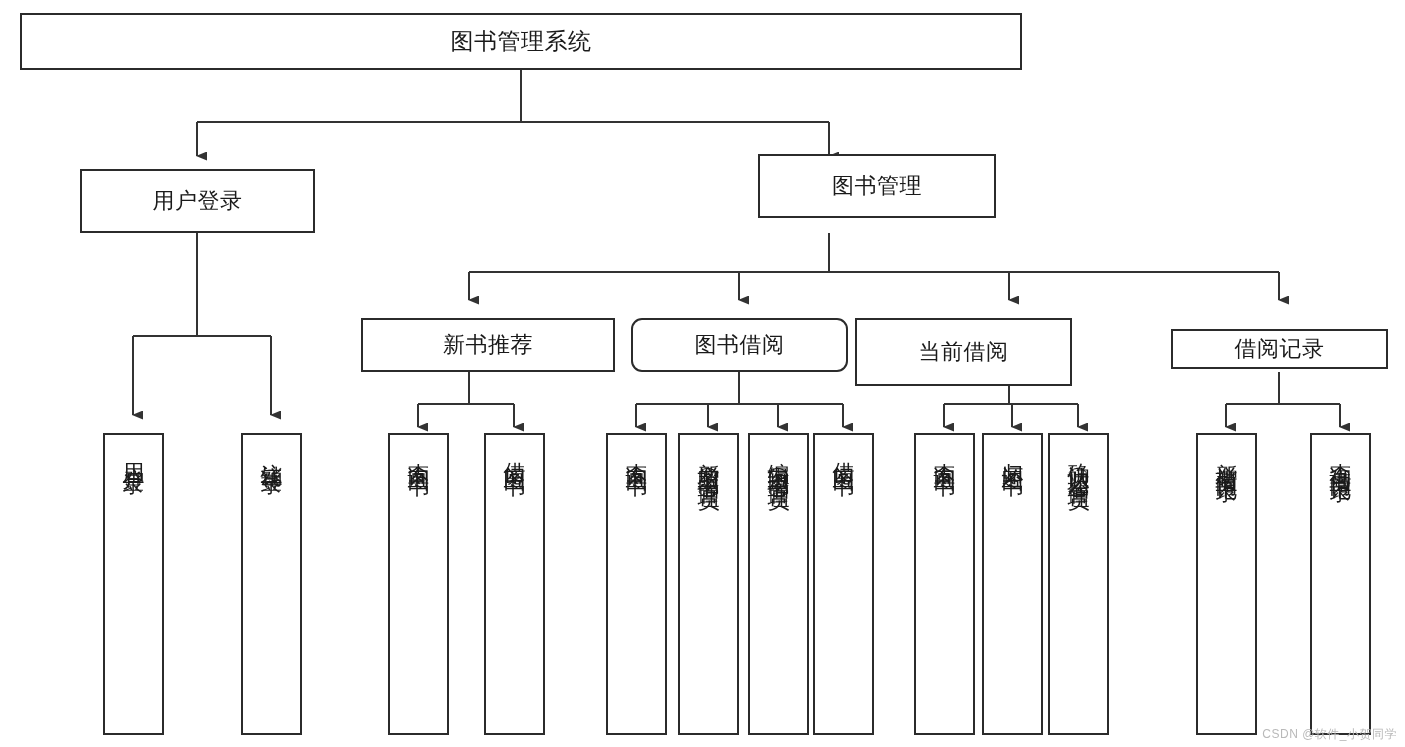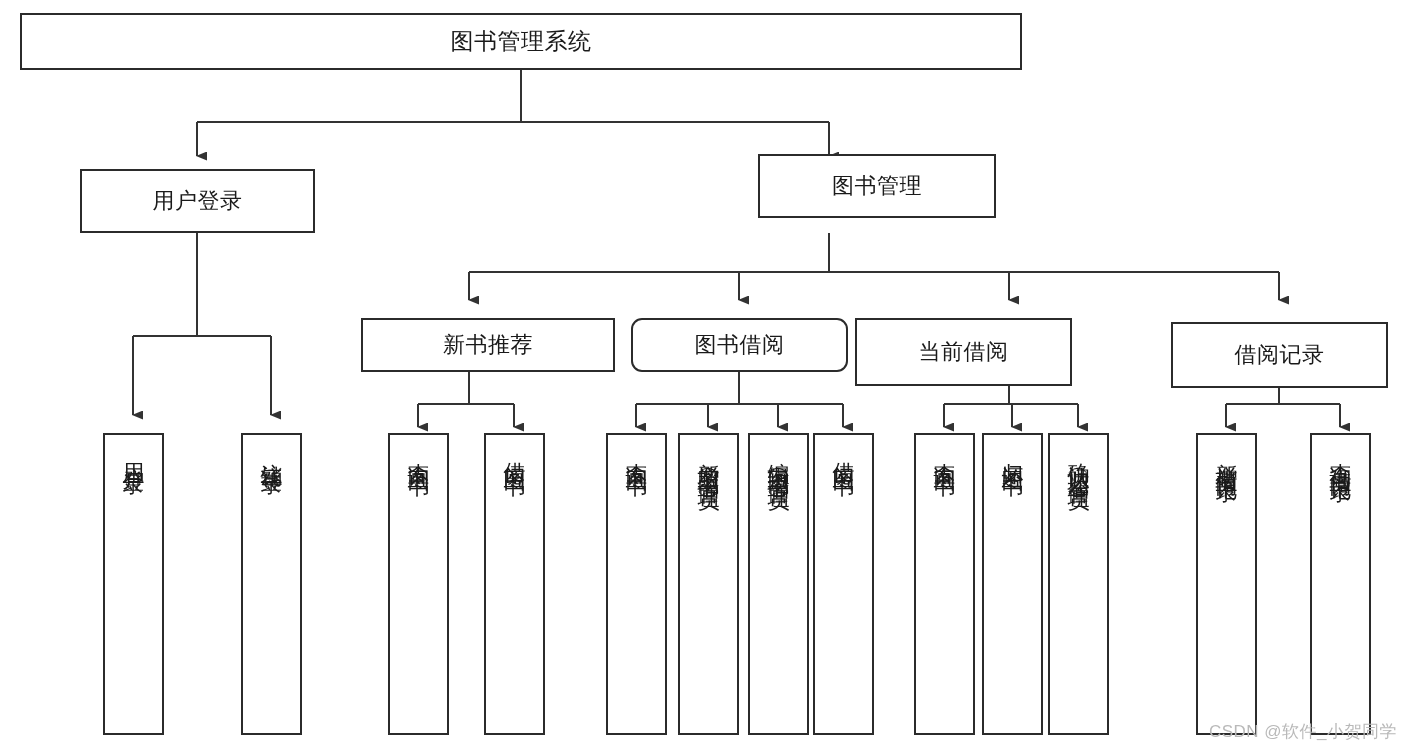--- a/index.html
+++ b/index.html
@@ -57,21 +57,21 @@
     white-space: nowrap;
   }
   .node-box.root .node-label {
     font-size: 23px;
     text-align: right;
   }
   #watermark {
     position: absolute;
     right: 8px;
     bottom: 4px;
-    font-size: 17px;
+    font-size: 12px;
     color: #b9b9b9;
     font-family: "Liberation Sans", "DejaVu Sans", sans-serif;
     letter-spacing: 0.5px;
     user-select: none;
     white-space: nowrap;
   }
 </style>
 </head>
 <body>
 
@@ -146,21 +146,21 @@
   </div>
 
   <div class="node-box horiz" style="left:631px; top:318px; width:217px; height:54px;border-radius:11px;">
     <span class="node-label">图书借阅</span>
   </div>
 
   <div class="node-box horiz" style="left:855px; top:318px; width:217px; height:68px;">
     <span class="node-label">当前借阅</span>
   </div>
 
-  <div class="node-box horiz" style="left:1171px; top:322px; width:217px; height:66px;">
+  <div class="node-box horiz" style="left:1171px; top:329px; width:217px; height:40px;">
     <span class="node-label">借阅记录</span>
   </div>
 
   <div class="node-box vert" style="left:103px; top:433px; width:61px; height:302px;">
     <span class="node-label">用户登录</span>
   </div>
 
   <div class="node-box vert" style="left:241px; top:433px; width:61px; height:302px;">
     <span class="node-label">注销登录</span>
   </div>

